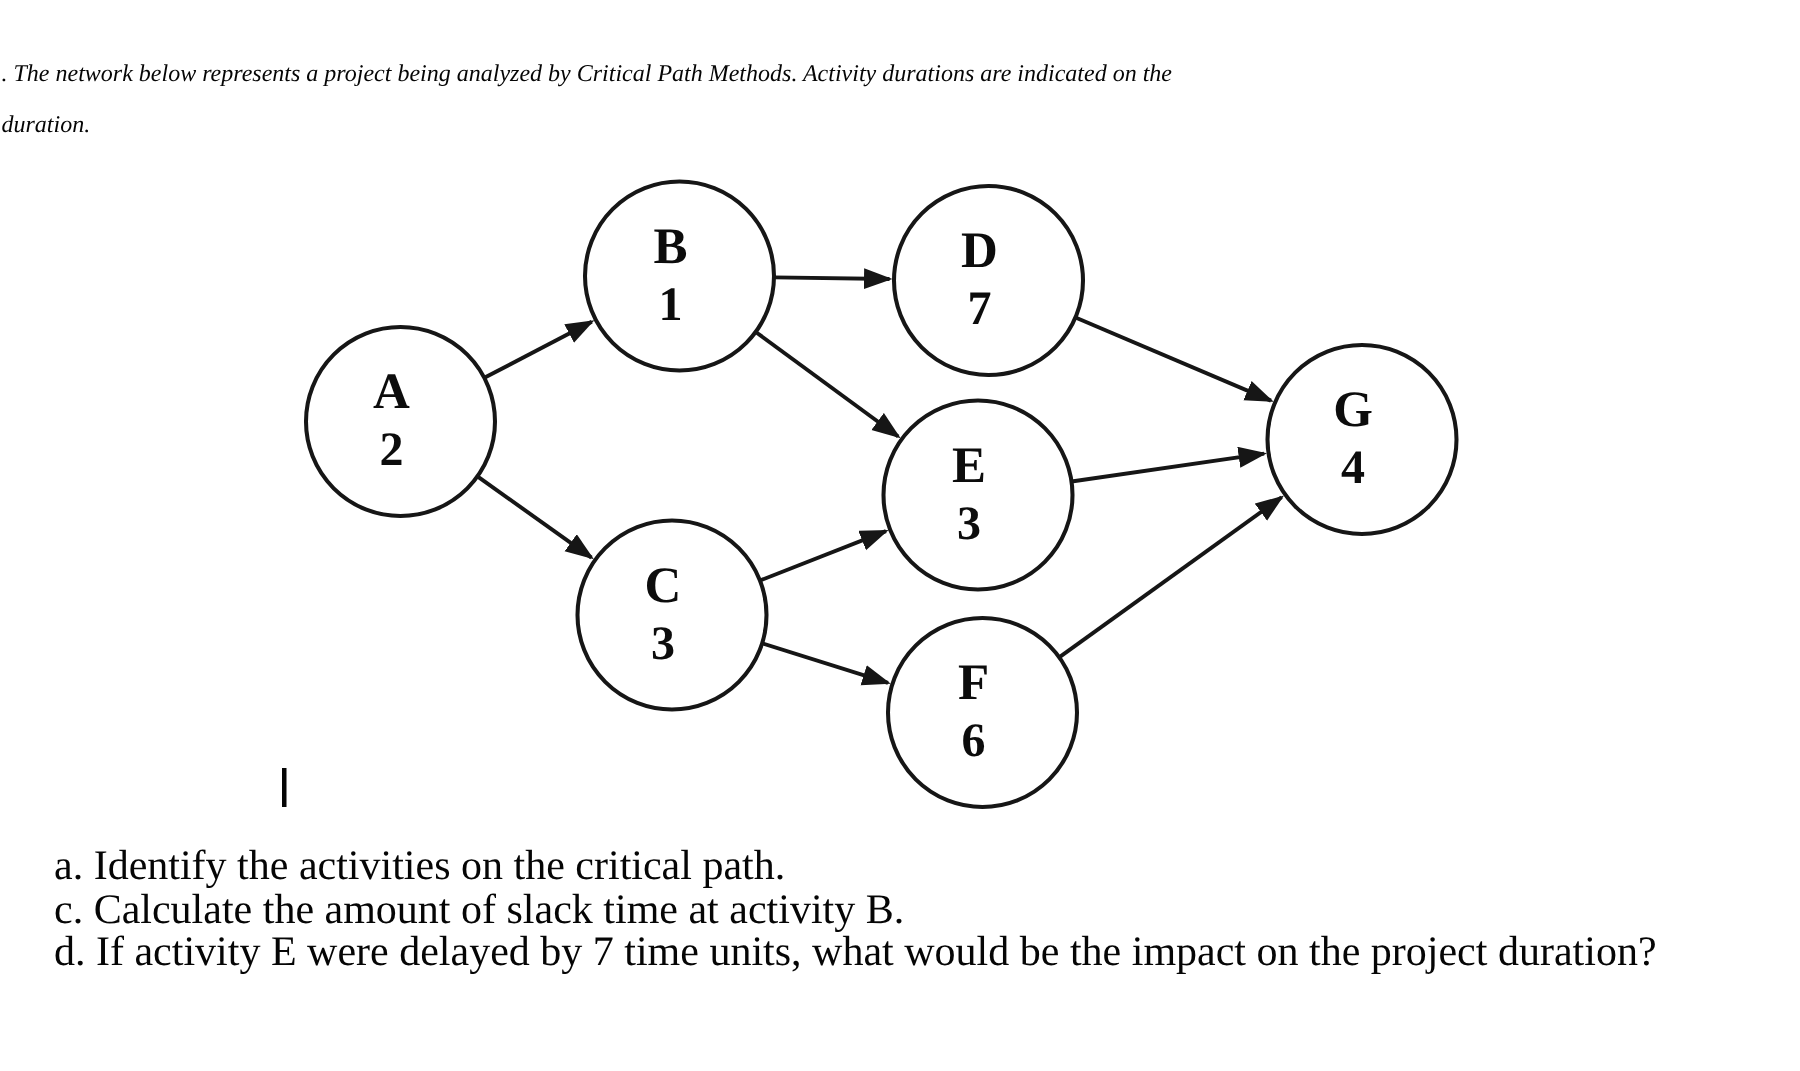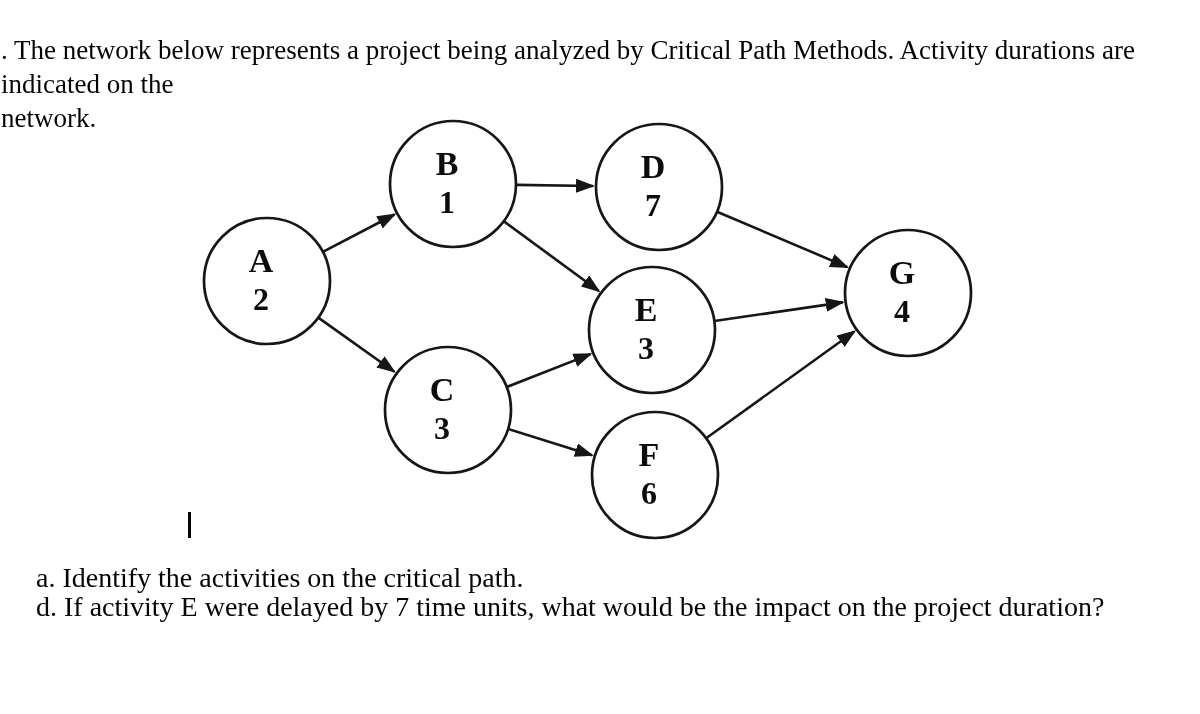--- a/index.html
+++ b/index.html
@@ -13,24 +13,25 @@
     position: relative;
     overflow: hidden;
     font-family: "Liberation Serif", "DejaVu Serif", serif;
     color: #050505;
   }
   .intro {
     position: absolute;
     left: 1px;
     top: 33px;
     width: 1197px;
-    font-size: 27px;
+    font-size: 16px;
     line-height: 34px;
     margin: 0;
     white-space: normal;
+    font-style: italic;
   }
   .questions {
     position: absolute;
     left: 36px;
     top: 564px;
     font-size: 28px;
     line-height: 28.5px;
   }
   .question-line { white-space: pre; }
   #network-svg {
@@ -66,21 +67,21 @@
     left: 188px;
     top: 512px;
     width: 3px;
     height: 26px;
     background: #050505;
   }
 </style>
 </head>
 <body>
 
-<p class="intro"><span>. The network below represents a project being analyzed by Critical Path Methods. Activity durations are indicated on the</span><br><span>network.</span></p>
+<p class="intro"><span>. The network below represents a project being analyzed by Critical Path Methods. Activity durations are indicated on the</span><br><span>duration.</span></p>
 
 <svg id="network-svg" width="1200" height="714" viewBox="0 0 1200 714">
   <defs>
     <marker id="arrowhead" markerUnits="userSpaceOnUse" markerWidth="22" markerHeight="18" refX="17" refY="7" orient="auto">
       <path d="M0,0 L19,7 L0,14 Z" fill="#161616"></path>
     </marker>
   </defs>
   <g id="edges-layer">
       <line x1="322.9" y1="251.9" x2="394.5" y2="214.5" class="edge" marker-end="url(#arrowhead)"></line>
       <line x1="318.3" y1="317.6" x2="394.3" y2="371.7" class="edge" marker-end="url(#arrowhead)"></line>
@@ -128,14 +129,15 @@
         <text x="902" y="284" class="node-letter">G</text>
         <text x="902" y="322" class="node-duration">4</text>
       </g>
     </g>
 </svg>
 
 <div class="text-cursor"></div>
 
 <div class="questions">
   <div class="question-line">a. Identify the activities on the critical path.</div>
+  <div class="question-line">c. Calculate the amount of slack time at activity B.</div>
   <div class="question-line">d. If activity E were delayed by 7 time units, what would be the impact on the project duration?</div>
 </div>
 
 </body></html>

